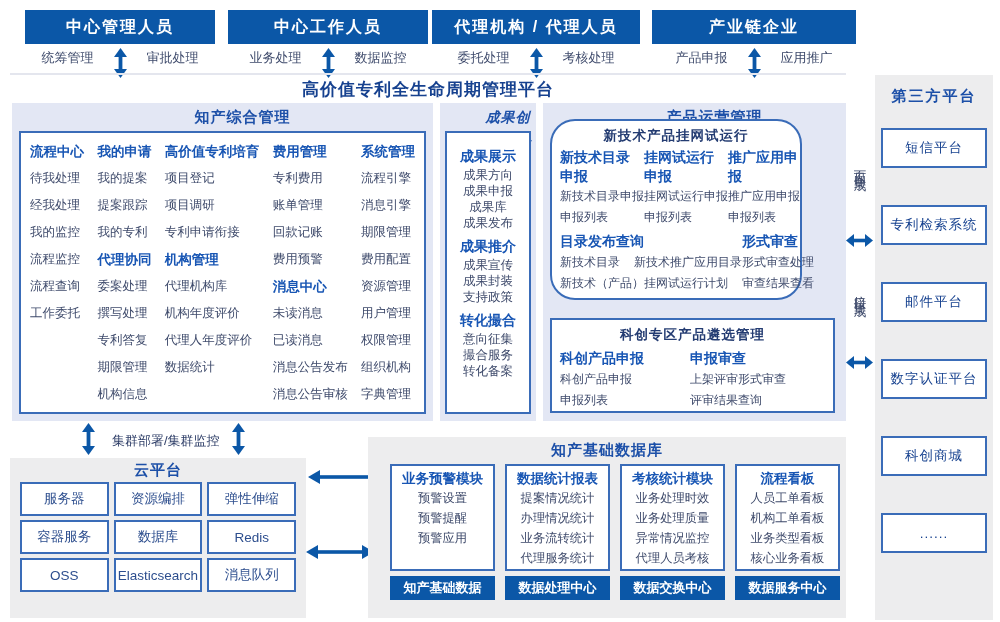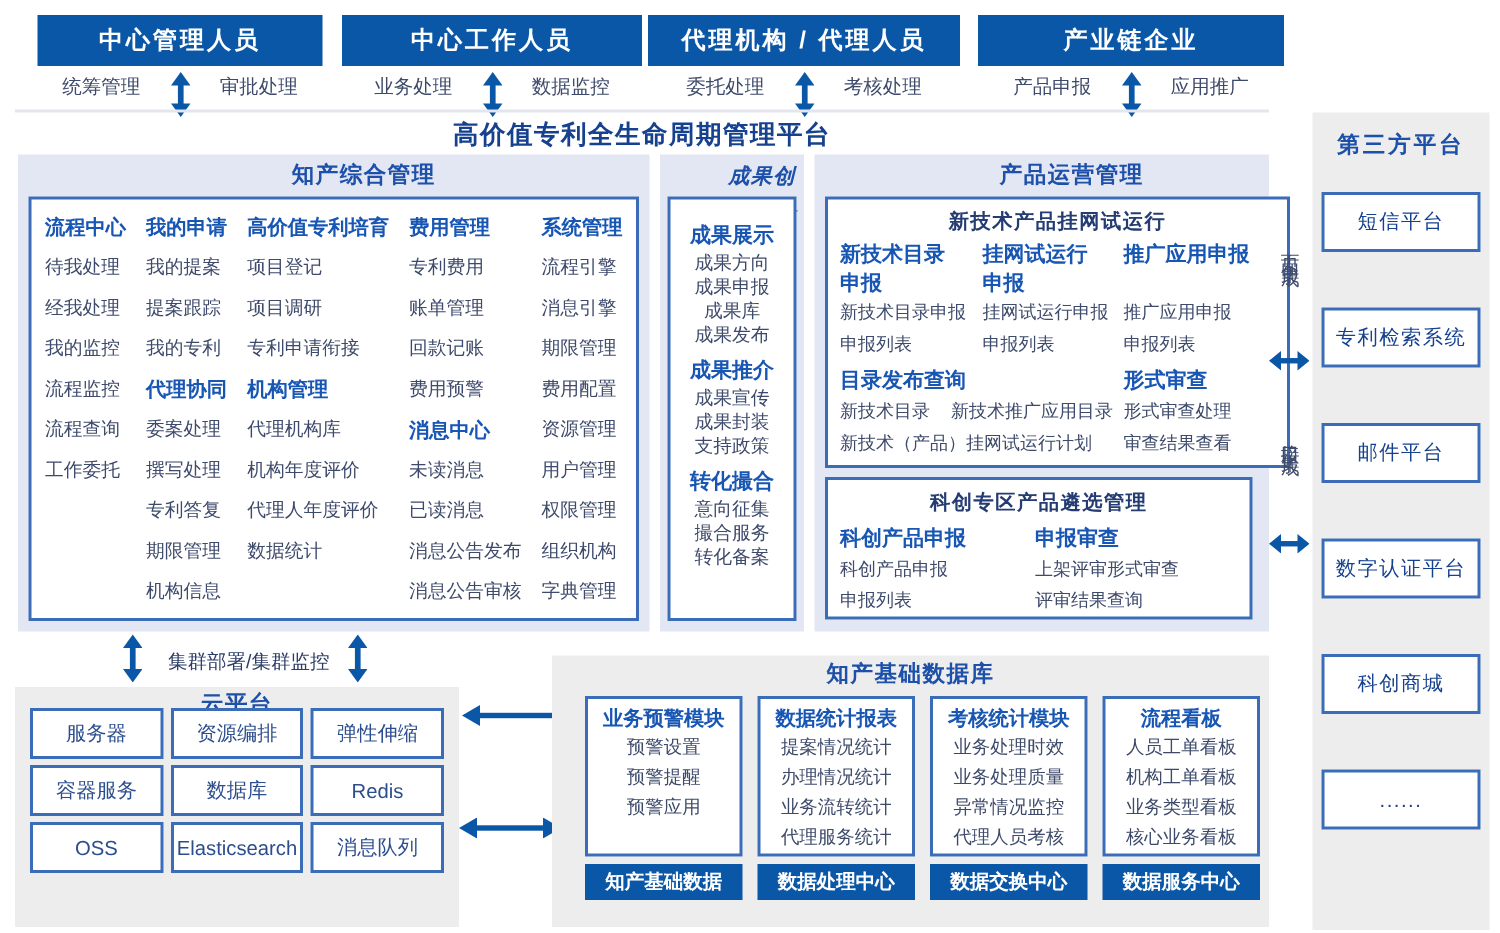--- a/index.html
+++ b/index.html
@@ -245,21 +245,21 @@
             <div class="grp-i">意向征集</div>
             <div class="grp-i">撮合服务</div>
             <div class="grp-i">转化备案</div>
           </div>
       </div>
     </div>
   </div>
 
   <div class="abs panel" style="left:543px;top:103px;width:303px;height:318px;">
     <div class="panel-title">产品运营管理</div>
-    <div class="white-box" style="left:7px;top:28px;width:310px;height:181px;">
+    <div class="white-box" style="left:7px;top:16px;width:252px;height:181px;border-radius:25px;">
       <div class="po-box-title">新技术产品挂网试运行</div>
       <div class="po-cols">
         <div class="po-col" style="width:95px;">
           <div class="grp-h" style="width:78px;">新技术目录申报</div>
           <div>
               <div class="grp-i">新技术目录申报</div>
               <div class="grp-i">申报列表</div>
             </div>
         </div>
         <div class="po-col" style="width:94px;">
@@ -348,21 +348,21 @@
       <polygon points="6.5,32 0,23 13,23"></polygon>
     </svg>
   <div class="abs cluster-label" style="left:112px;top:432px;">集群部署/集群监控</div>
   <svg class="abs arrow" style="left:232px;top:423px;" width="13" height="32" viewBox="0 0 13 32">
       <polygon points="6.5,0 0,9 13,9"></polygon>
       <rect x="4.6" y="7.5" width="3.8" height="17"></rect>
       <polygon points="6.5,32 0,23 13,23"></polygon>
     </svg>
 
   <div class="abs panel-gray" style="left:10px;top:458px;width:296px;height:160px;">
-    <div class="panel-title" style="height:14px;line-height:24px;">云平台</div>
+    <div class="panel-title" style="height:24px;line-height:24px;">云平台</div>
     <div class="cloud-grid" style="margin:0 10px;">
 
     <div class="cloud-cell">服务器</div>
         <div class="cloud-cell">资源编排</div>
         <div class="cloud-cell">弹性伸缩</div>
         <div class="cloud-cell">容器服务</div>
         <div class="cloud-cell">数据库</div>
         <div class="cloud-cell">Redis</div>
         <div class="cloud-cell">OSS</div>
         <div class="cloud-cell">Elasticsearch</div>

